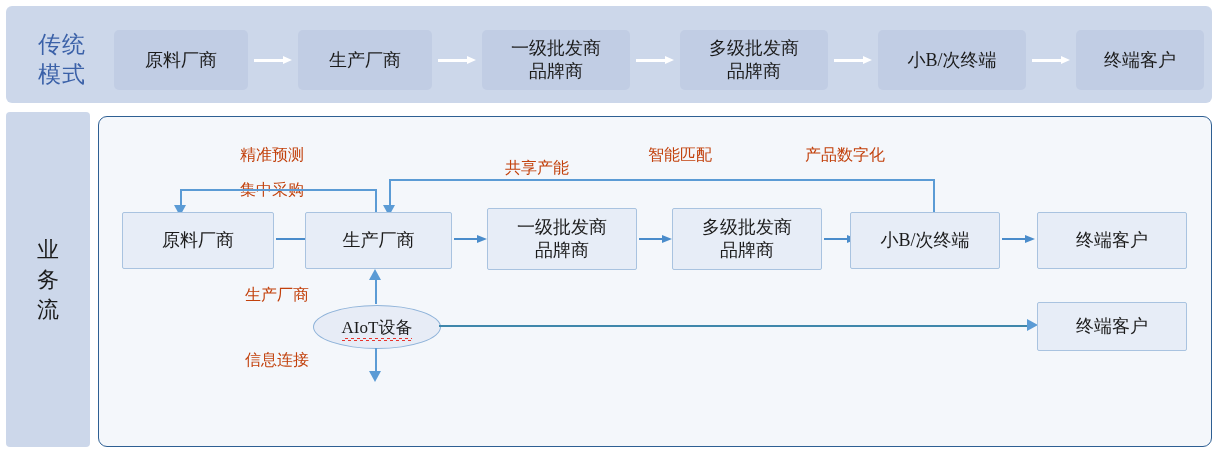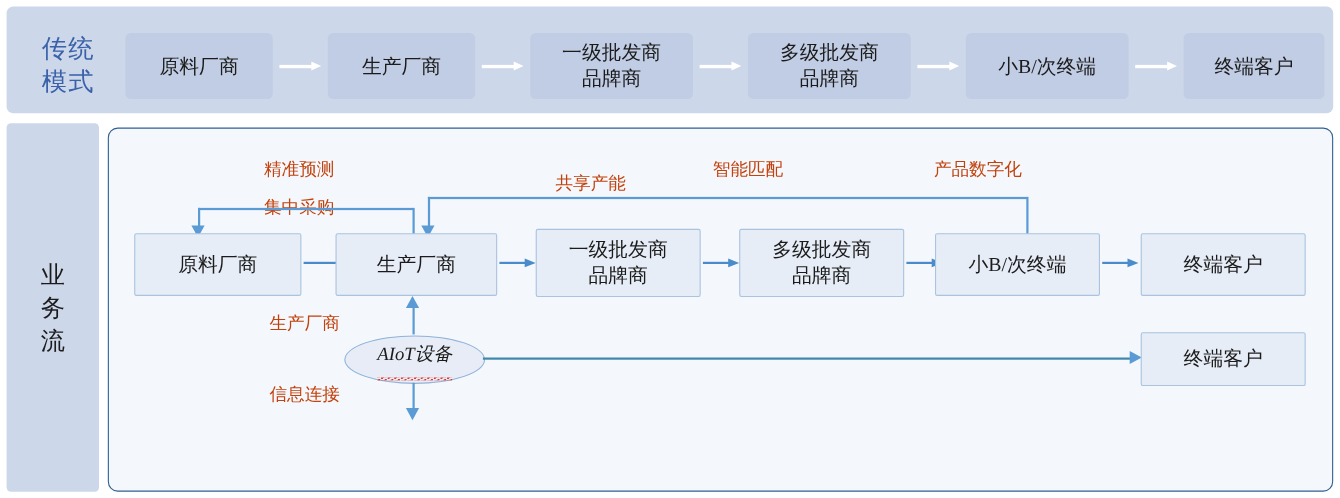--- a/index.html
+++ b/index.html
@@ -122,22 +122,21 @@
     border:1px solid #8fb3d9;
     background:#e7ecf6;
     border-radius:50%;
     display:flex;align-items:center;justify-content:center;
     font-size:17px;
     color:#1b1b1b;
   }
   #aiot .spell{
     border-bottom:0;
     position:relative;
-    padding-bottom:11px;
-    font-style:italic;
+    padding-bottom:0;
   }
   #aiot .spell::after{
     content:"";
     position:absolute;
     left:0;right:0;bottom:-2px;height:3px;
     background-image:
       radial-gradient(circle at 1.5px 3px, #e8332b 1.3px, transparent 1.5px),
       radial-gradient(circle at 4.5px 0px, #e8332b 1.3px, transparent 1.5px);
     background-size:6px 3px;
     background-repeat:repeat-x;
@@ -242,21 +241,21 @@
     <span>务</span>
     <span>流</span>
   </div>
 
   <div id="panel" class="abs"></div>
 
   <div class="cap" style="left:240px;top:145px;">精准预测</div>
   <div class="cap" style="left:240px;top:180px;">集中采购</div>
   <div class="cap" style="left:505px;top:158px;">共享产能</div>
   <div class="cap" style="left:648px;top:145px;">智能匹配</div>
-  <div class="cap" style="left:805px;top:145px;margin-left:44px;">产品数字化</div>
+  <div class="cap" style="left:805px;top:145px;">产品数字化</div>
 
   <div class="ln h" style="left:180px;top:189px;width:196px;"></div>
 
   <div class="ln v" style="left:180px;top:189px;height:18px;"></div>
   <div class="dn-head" style="left:174px;top:205px;"></div>
 
   <div class="ln v" style="left:375px;top:189px;height:24px;"></div>
 
   <div class="ln h" style="left:389px;top:179px;width:545px;"></div>
   <div class="ln v" style="left:389px;top:179px;height:29px;"></div>

